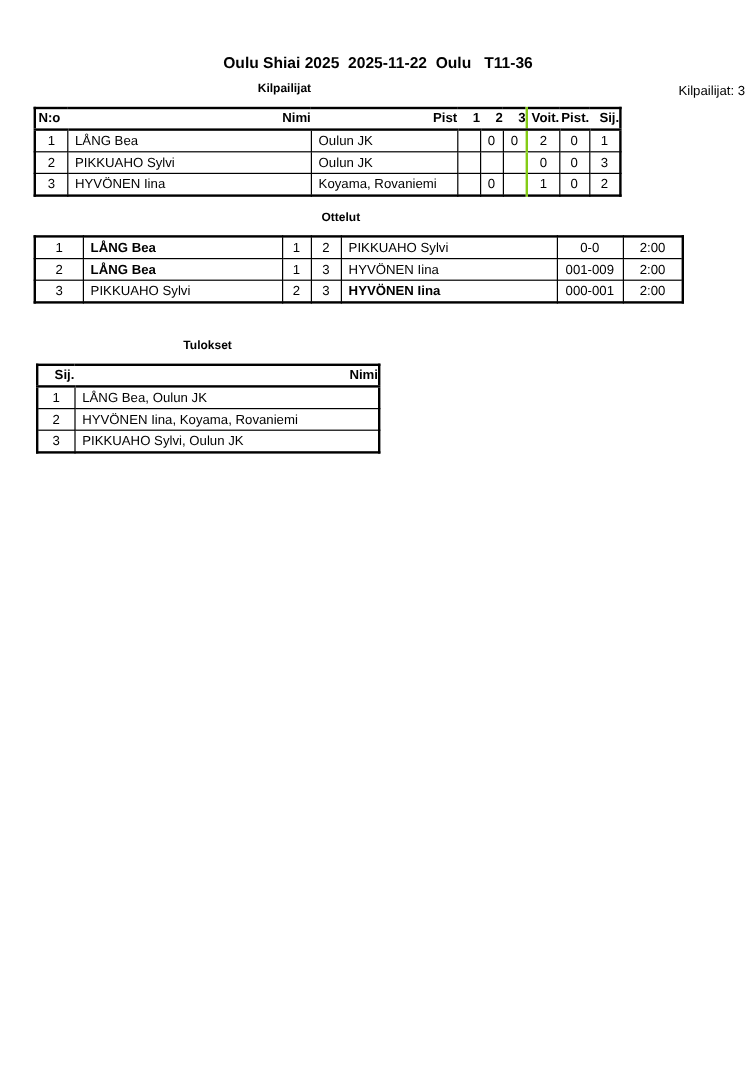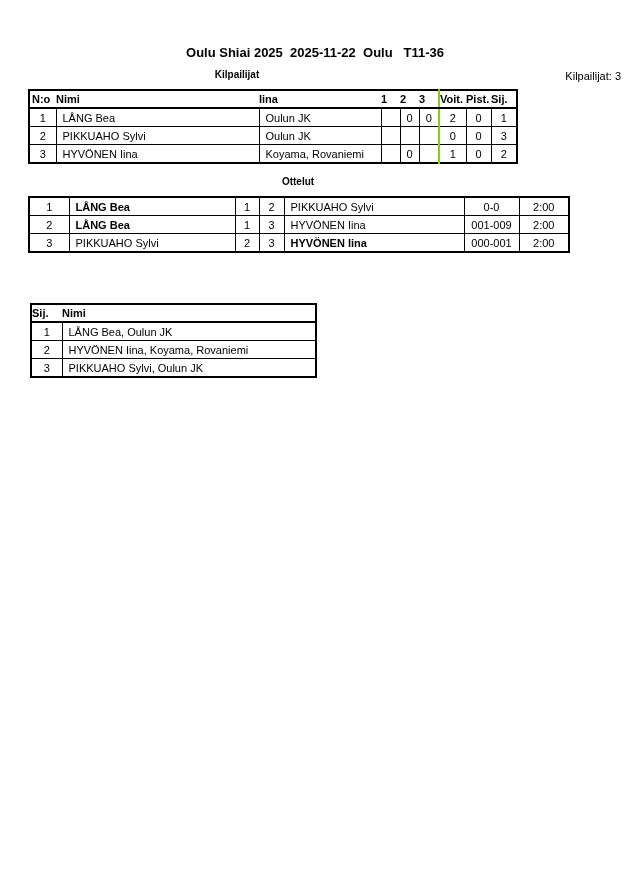--- a/index.html
+++ b/index.html
@@ -23,21 +23,21 @@
   }
   .section-label {
     position: absolute;
     width: 200px;
     text-align: center;
     font-size: 10px;
     font-weight: bold;
     white-space: pre;
   }
   .lbl-kilpailijat { top: 69px; left: 137px; }
-  .lbl-ottelut     { top: 176px; left: 198px; }
+  .lbl-ottelut     { top: 176px; left: 184px; }
   .lbl-tulokset    { top: 283px; left: 73px; }
   .competitor-count {
     position: absolute;
     top: 70px; left: 471px;
     width: 150px;
     text-align: right;
     font-size: 11px;
     white-space: pre;
   }
   table.doc-table {
@@ -54,21 +54,21 @@
     text-align: center;
     vertical-align: middle;
     white-space: nowrap;
     overflow: hidden;
   }
   .doc-table th {
     border: none;
     border-bottom: 2px solid #000;
     height: 16px;
     padding: 0;
-    text-align: left;
+    text-align: right;
     vertical-align: middle;
     font-weight: bold;
     white-space: nowrap;
     overflow: hidden;
   }
   .doc-table .left  { text-align: left; padding-left: 6px; }
   .doc-table .flush { text-align: left; padding-left: 2px; }
   .doc-table .thick-left { border-left: 2px solid #84cc16; }
   .t1 { left: 28px; top: 89px; border-radius: 12px; }
   .t2 { left: 28px; top: 196px; }
@@ -93,21 +93,21 @@
         <col style="width:19px">
         <col style="width:20px">
       <col style="width:27px">
         <col style="width:25px">
         <col style="width:26px">
     </colgroup>
     <tbody>
         <tr>
       <th class="flush">N:o</th>
       <th>Nimi</th>
-      <th>Iina</th>
+      <th>Pist</th>
       <th>1</th>
       <th>2</th>
       <th>3</th>
       <th class="thick-left">Voit.</th>
       <th>Pist.</th>
       <th>Sij.</th>
     </tr>
     <tr>
       <td>1</td>
       <td class="left">LÅNG Bea</td>
@@ -180,20 +180,21 @@
       <td class="left">PIKKUAHO Sylvi</td>
       <td>2</td>
       <td>3</td>
       <td class="left" style="font-weight: bold;">HYVÖNEN Iina</td>
       <td>000-001</td>
       <td>2:00</td>
     </tr>
   </tbody>
     </table>
 
+  <div class="section-label lbl-tulokset">Tulokset</div>
 
   <table class="doc-table t3">
     <colgroup>
       <col style="width:31px">
         <col style="width:254px">
     </colgroup>
     <tbody>
         <tr>
       <th>Sij.</th>
       <th>Nimi</th>

